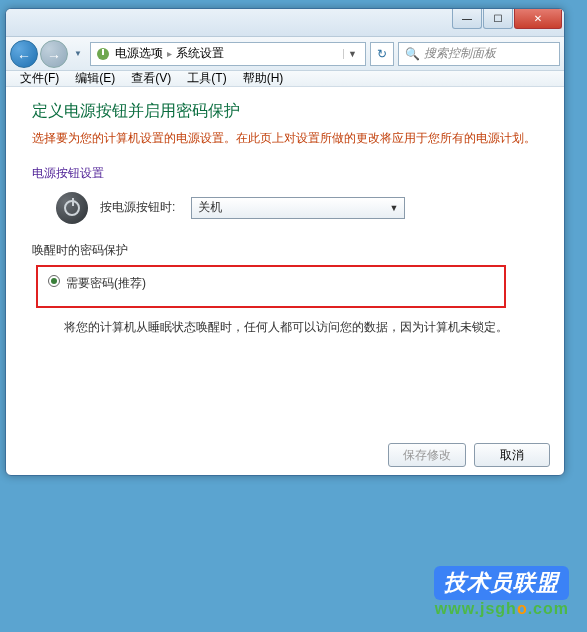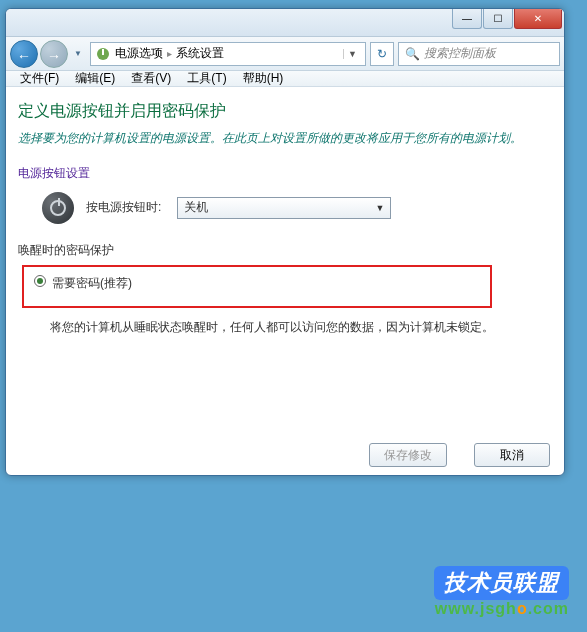--- a/index.html
+++ b/index.html
@@ -21,23 +21,23 @@
 .addressbar .icon { width: 16px; height: 16px; margin-right: 4px; }
 .addressbar .sep { margin: 0 4px; color: #888; font-size: 10px; }
 .addressbar .drop { margin-left: auto; color: #555; font-size: 9px; padding: 0 4px; border-left: 1px solid #ccc; }
 .refresh { width: 24px; height: 24px; border: 1px solid #9bb4c8; background: #fff; display: flex; align-items: center; justify-content: center; font-size: 12px; color: #2a6fa0; margin-right: 4px; cursor: pointer; }
 .searchbox { width: 162px; height: 24px; border: 1px solid #9bb4c8; background: #fff; padding: 0 6px; font-size: 12px; color: #888; font-style: italic; display: flex; align-items: center; }
 .searchbox .sicon { margin-right: 4px; color: #888; font-style: normal; }
 
 .menubar { height: 16px; background: linear-gradient(#f7fafc,#eaf1f6); border-bottom: 1px solid #d0dce6; display: flex; align-items: center; padding: 0 6px; font-size: 12px; }
 .menu-item { padding: 2px 8px; cursor: pointer; }
 
-.content { padding: 14px 12px; font-size: 12px; color: #333; height: calc(100% - 118px); overflow: hidden; }
+.content { padding: 14px 26px; font-size: 12px; color: #333; height: calc(100% - 118px); overflow: hidden; }
 .page-title { font-size: 16px; color: #0a6d3f; margin-bottom: 8px; }
-.page-desc { font-size: 12px; color: #0f766e; margin-bottom: 18px; line-height: 1.4; font-style: italic; }
+.page-desc { font-size: 12px; color: #c2410c; margin-bottom: 18px; line-height: 1.4; }
 
 .section-label { font-size: 12px; color: #4c1d95; margin-bottom: 10px; }
 .pwr-row { display: flex; align-items: center; margin-left: 24px; margin-bottom: 18px; }
 .pwr-icon { width: 32px; height: 32px; border-radius: 50%; background: radial-gradient(circle at 30% 30%, #6a6f74, #2b3034); display: flex; align-items: center; justify-content: center; margin-right: 12px; }
 .pwr-icon-inner { width: 16px; height: 16px; border: 2px solid #cdd3d8; border-radius: 50%; position: relative; }
 .pwr-icon-inner::after { content: ""; position: absolute; top: -4px; left: 6px; width: 2px; height: 8px; background: #cdd3d8; }
 .pwr-label { margin-right: 16px; }
 .combo { width: 214px; height: 22px; border: 1px solid #8a9bab; background: linear-gradient(#fff,#e9eff4); display: flex; align-items: center; padding: 0 6px; font-size: 12px; cursor: pointer; }
 .combo .cdrop { margin-left: auto; font-size: 9px; color: #333; }
 
@@ -46,21 +46,21 @@
 .highlight-box { border: 2px solid #e02020; padding: 8px 10px 10px; margin-left: 4px; margin-bottom: 10px; width: 470px; }
 .radio-row { display: flex; align-items: flex-start; margin-bottom: 4px; }
 .radio { width: 12px; height: 12px; border: 1px solid #666; border-radius: 50%; margin-right: 6px; display: flex; align-items: center; justify-content: center; background: #fff; }
 .radio.checked::after { content: ""; width: 6px; height: 6px; background: #3a7f3a; border-radius: 50%; }
 .radio-label { font-size: 12px; }
 .radio-desc { font-size: 12px; color: #333; margin-left: 18px; line-height: 1.6; }
 .link { color: #0066cc; text-decoration: underline; cursor: pointer; }
 
 .opt2 { margin-left: 14px; margin-top: 4px; }
 
-.footer { position: absolute; bottom: 8px; right: 14px; display: flex; gap: 19px; }
+.footer { position: absolute; bottom: 8px; right: 14px; display: flex; }
 .btn { min-width: 76px; height: 24px; border: 1px solid #8a9bab; background: linear-gradient(#fcfdfe,#e6edf3); font-size: 12px; padding: 0 14px; margin-left: 8px; cursor: pointer; border-radius: 3px; display: flex; align-items: center; justify-content: center; }
 .btn.disabled { color: #999; }
 
 .watermark { position: absolute; bottom: 14px; right: 18px; text-align: right; }
 .wm-top { display: flex; align-items: center; justify-content: flex-end; }
 .wm-badge { background: #3b82f6; color: #fff; font-size: 22px; font-weight: bold; padding: 2px 10px; border-radius: 6px; font-style: italic; letter-spacing: 1px; }
 .wm-url { color: #4db848; font-size: 16px; font-weight: bold; margin-top: 0; letter-spacing: 1px; }
 .wm-url .o { color: #ff9800; }
 </style>
 </head>

